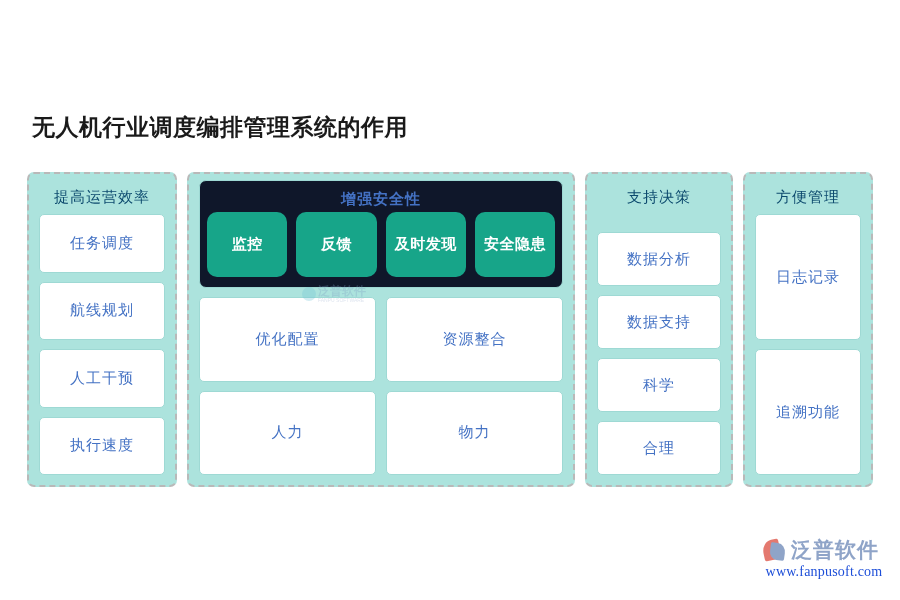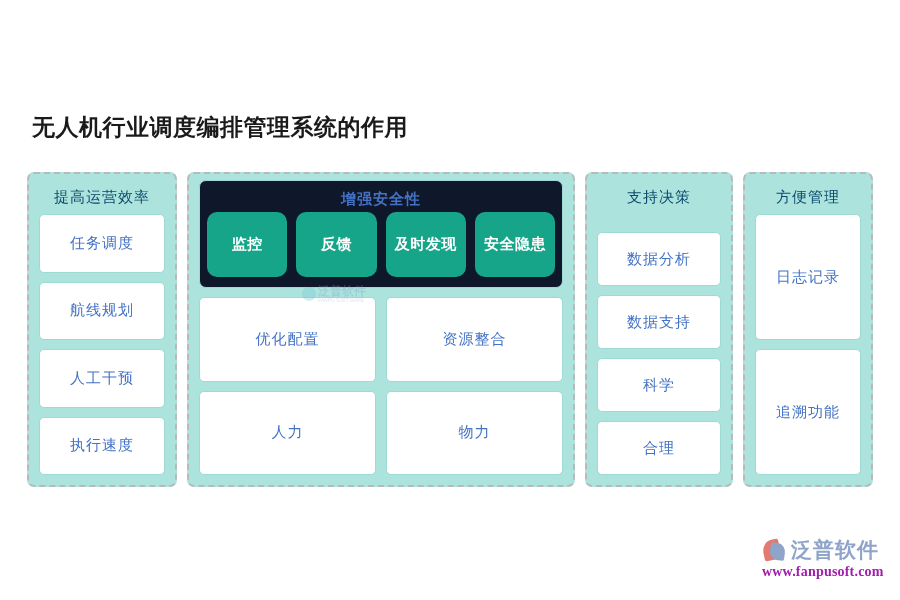--- a/index.html
+++ b/index.html
@@ -175,24 +175,24 @@
     font-family: "DejaVu Sans", sans-serif;
     font-size: 21px;
     font-weight: bold;
     color: #8fa4c8;
     letter-spacing: 1px;
     line-height: 26px;
   }
   .logo-url {
     font-family: "Liberation Serif", "DejaVu Serif", serif;
     font-size: 14px;
-    font-weight: bold;
-    color: #a21caf;
+    font-weight: normal;
+    color: #1d4ed8;
     letter-spacing: 0.2px;
-    text-align: left;
+    text-align: center;
     line-height: 16px;
   }
 
   
   .wm-ghost {
     position: absolute;
     left: 302px;
     top: 283px;
     width: 92px;
     height: 22px;

